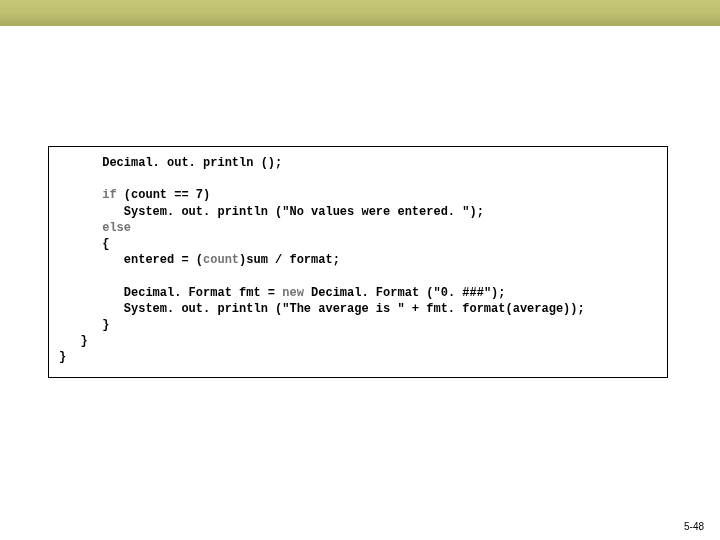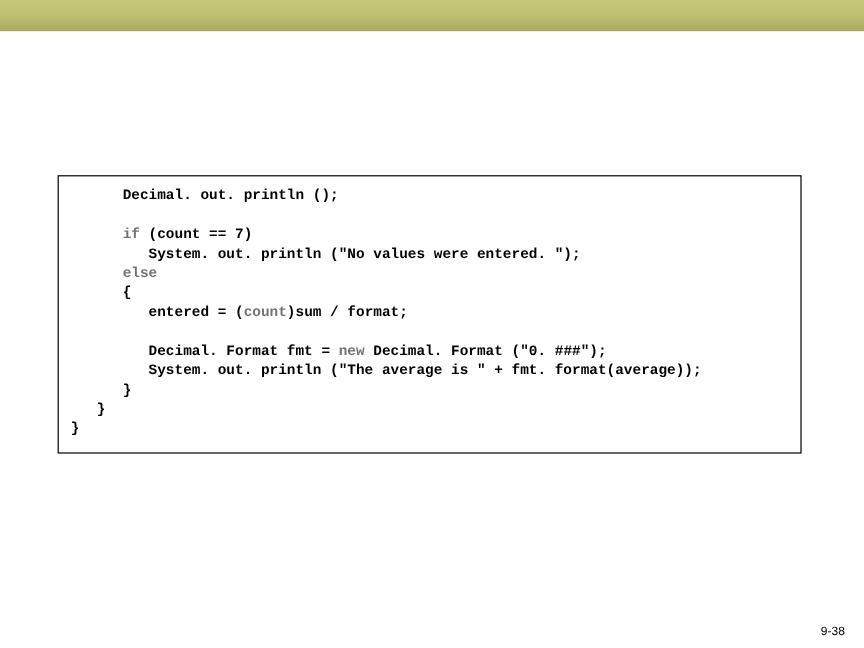--- a/index.html
+++ b/index.html
@@ -77,14 +77,14 @@
 <span>      {</span>
 <span>         entered = (</span><span class="kw">count</span><span>)sum / format;</span>
 <span></span>
 <span>         Decimal. Format fmt = </span><span class="kw">new</span><span> Decimal. Format ("0. ###");</span>
 <span>         System. out. println ("The average is " + fmt. format(average));</span>
 <span>      }</span>
 <span>   }</span>
 <span>}</span></pre>
   </div>
 
-  <div class="page-num">9-38</div>
+  <div class="page-num">5-48</div>
 </div>
 
 </body></html>

